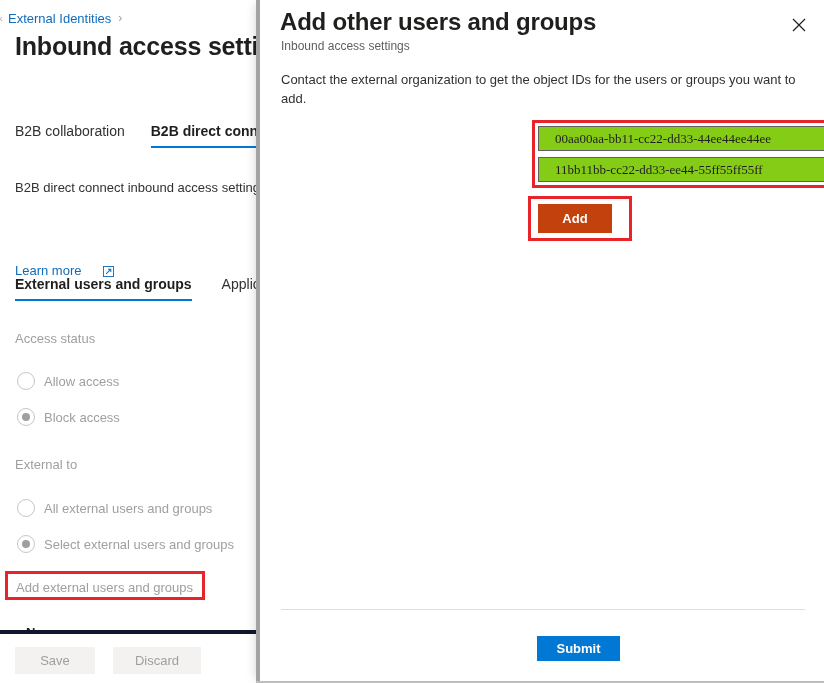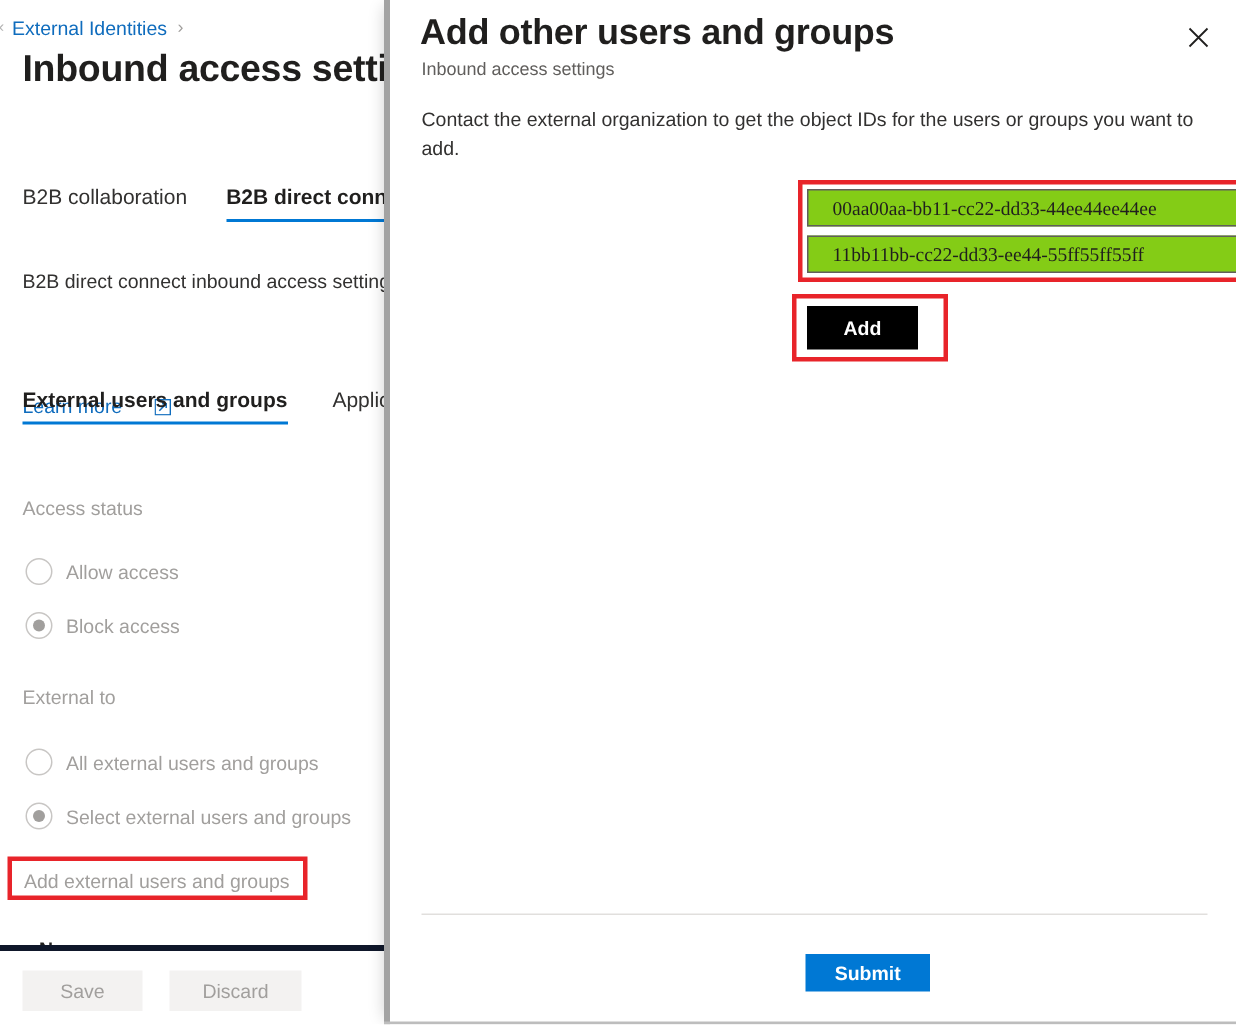--- a/index.html
+++ b/index.html
@@ -111,21 +111,21 @@
     cursor: pointer;
     display: flex;
     align-items: center;
     gap: 22px;
     margin-top: 32px;
   }
   .ext-ico { display: inline-block; width: 11px; height: 11px; }
 
   .pivot-row2 {
     position: absolute;
-    left: 15px; top: 258px;
+    left: 15px; top: 276px;
     display: flex;
     white-space: nowrap;
   }
   .pivot2 {
     font-size: 14px;
     color: #323130;
     padding-bottom: 9px;
     margin-right: 30px;
     position: relative;
     cursor: pointer;
@@ -294,21 +294,21 @@
     width: 493px; height: 68px;
     border: 3px solid #e8242a;
     box-sizing: border-box;
     pointer-events: none;
   }
 
   .btn-add {
     position: absolute;
     left: 278px; top: 204px;
     width: 74px; height: 29px;
-    background: #000000;
+    background: #c2410c;
     color: #ffffff;
     font-size: 13px;
     font-weight: 700;
     border: none;
     cursor: pointer;
     font-family: "Liberation Sans", sans-serif;
     display: flex;
     align-items: center;
     justify-content: center;
   }

